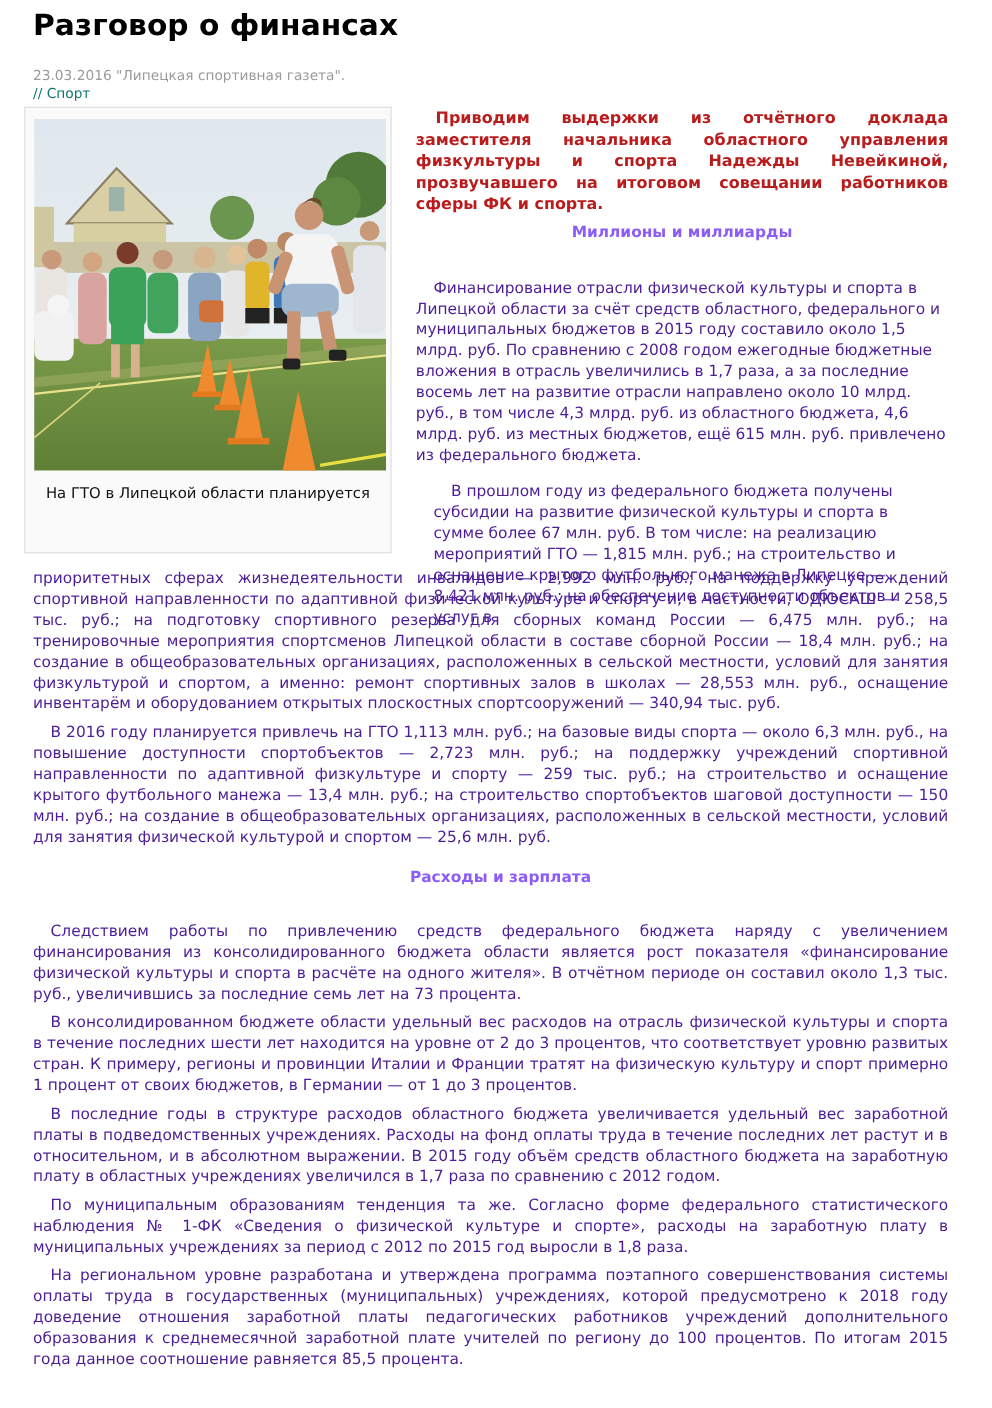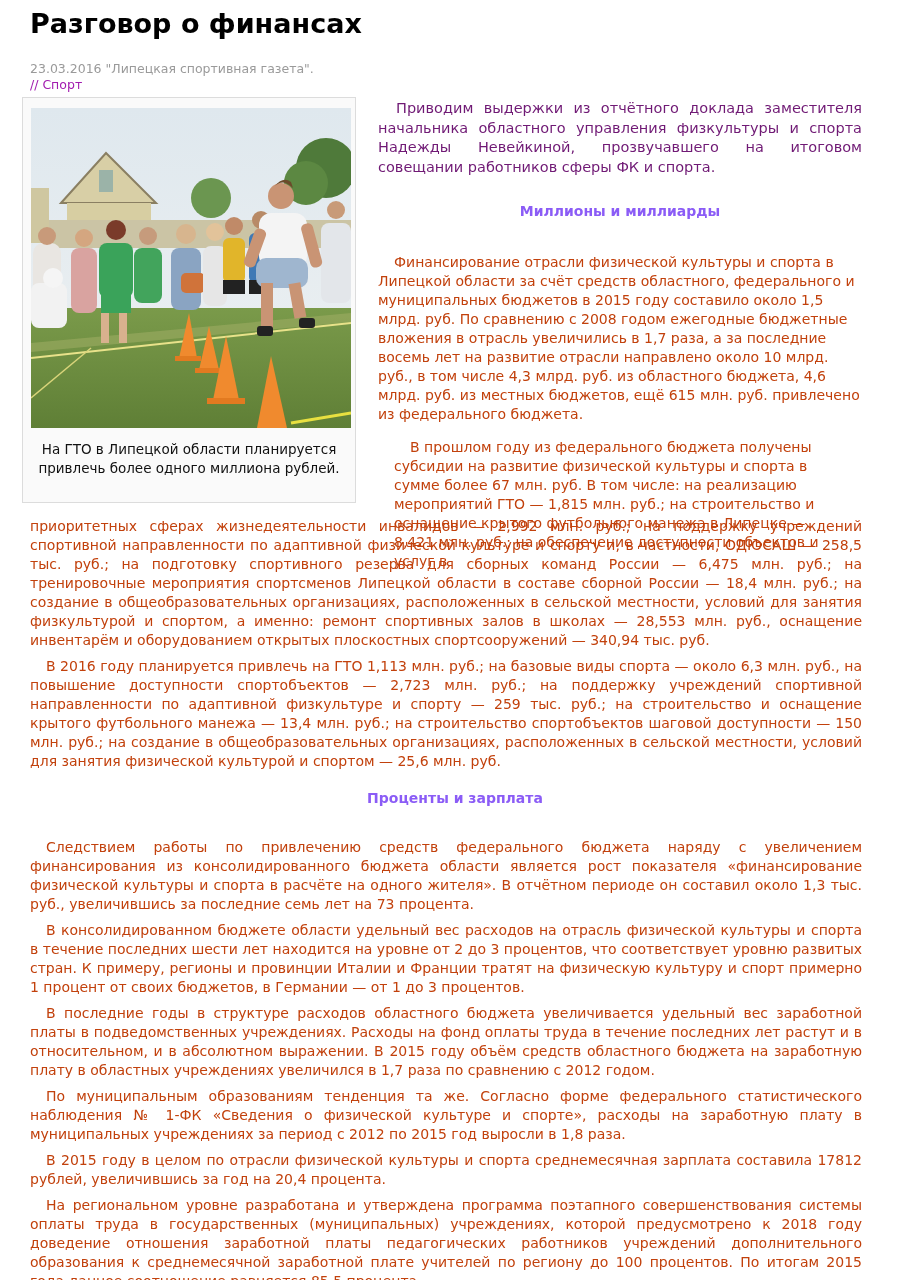--- a/index.html
+++ b/index.html
@@ -11,42 +11,42 @@
     .title {
       position: absolute; left: 30px; top: 8px; margin: 0;
       font-family: "DejaVu Sans", sans-serif; font-weight: bold;
       font-size: 26.5px; letter-spacing: 0px; color: #000;
       transform: scaleX(1.02); transform-origin: left;
     }
     .meta {
       position: absolute; left: 30px; top: 61px; font-size: 12.5px; line-height: 16px;
       color: #9a9a9a;
     }
-    .meta a { color: #a21caf; text-decoration: none; }
+    .meta a { color: #0f766e; text-decoration: none; }
     .figure {
       position: absolute; left: 22px; top: 97px; width: 334px; height: 406px;
       border: 1px solid #dcdcdc; background: #fafafa; box-sizing: border-box; padding-left: 24px;
     }
     .photo {
       position: absolute; left: 8px; top: 10px; width: 320px; height: 320px; overflow: hidden;
     }
     .caption {
       position: absolute; left: 0; top: 342px; width: 332px; text-align: center;
       font-size: 13.5px; line-height: 19px; color: #111;
     }
     .lead {
       position: absolute; left: 378px; top: 99px; width: 484px;
-      font-weight: normal; font-size: 14.5px; line-height: 19.5px; text-align: justify;
-      text-indent: 18px; color: #701a75;
+      font-weight: bold; font-size: 14.5px; line-height: 19.5px; text-align: justify;
+      text-indent: 18px; color: #b91c1c;
     }
     .subhead {
       position: absolute; font-weight: bold; font-size: 14px; color: #8b5cf6; text-align: center;
     }
     .flow {
-      position: absolute; font-size: 14px; line-height: 19px; color: #c2410c;
+      position: absolute; font-size: 14px; line-height: 19px; color: #4c1d95;
     }
     .flow p { margin: 0 0 7px 0; text-indent: 16px; }
     .right-col { left: 378px; top: 253px; width: 484px; }
     .right-col p { text-align: left; }
     .full { left: 30px; width: 832px; }
     .full p { text-align: justify; }
     .j { text-align: justify; }
   </style>
 </head>
 <body>
@@ -140,45 +140,43 @@
           <polygon points="168,262 178,218 188,262"></polygon>
           <rect x="164" y="260" width="28" height="5" fill="#e27a20"></rect>
           <polygon points="182,292 195,228 208,292"></polygon>
           <rect x="176" y="290" width="38" height="6" fill="#e27a20"></rect>
           <polygon points="226,320 240,248 256,320"></polygon>
         </g>
       </svg>
     </div>
     <div class="caption">
       <div>На ГТО в Липецкой области планируется</div>
-      <div>привлечь более одного миллиона рублей.</div>
     </div>
   </div>
 
   <div class="lead">Приводим выдержки из отчётного доклада заместителя начальника областного управления физкультуры и спорта Надежды Невейкиной, прозвучавшего на итоговом совещании работников сферы ФК и спорта.</div>
 
   <div class="subhead" style="left:378px; top:203px; width:484px;">Миллионы и миллиарды</div>
 
   <div class="flow right-col">
     <p>Финансирование отрасли физической культуры и спорта в Липецкой области за счёт средств областного, федерального и муниципальных бюджетов в 2015 году составило около 1,5 млрд. руб. По сравнению с 2008 годом ежегодные бюджетные вложения в отрасль увеличились в 1,7 раза, а за последние восемь лет на развитие отрасли направлено около 10 млрд. руб., в том числе 4,3 млрд. руб. из областного бюджета, 4,6 млрд. руб. из местных бюджетов, ещё 615 млн. руб. привлечено из федерального бюджета.</p>
   </div>
 
   <div class="flow" style="left:378px; top:422px; width:484px;">
     <p class="j" style="margin:16px; text-align:left;">В прошлом году из федерального бюджета получены субсидии на развитие физической культуры и спорта в сумме более 67 млн. руб. В том числе: на реализацию мероприятий ГТО — 1,815 млн. руб.; на строительство и оснащение крытого футбольного манежа в Липецке — 8,421 млн. руб.; на обеспечение доступности объектов и услуг в</p>
   </div>
 
   <div class="flow full" style="top:517px;">
     <p style="text-indent:0;">приоритетных сферах жизнедеятельности инвалидов — 2,992 млн. руб.; на поддержку учреждений спортивной направленности по адаптивной физической культуре и спорту и, в частности, ОДЮСАШ — 258,5 тыс. руб.; на подготовку спортивного резерва для сборных команд России — 6,475 млн. руб.; на тренировочные мероприятия спортсменов Липецкой области в составе сборной России — 18,4 млн. руб.; на создание в общеобразовательных организациях, расположенных в сельской местности, условий для занятия физкультурой и спортом, а именно: ремонт спортивных залов в школах — 28,553 млн. руб., оснащение инвентарём и оборудованием открытых плоскостных спортсооружений — 340,94 тыс. руб.</p>
     <p>В 2016 году планируется привлечь на ГТО 1,113 млн. руб.; на базовые виды спорта — около 6,3 млн. руб., на повышение доступности спортобъектов — 2,723 млн. руб.; на поддержку учреждений спортивной направленности по адаптивной физкультуре и спорту — 259 тыс. руб.; на строительство и оснащение крытого футбольного манежа — 13,4 млн. руб.; на строительство спортобъектов шаговой доступности — 150 млн. руб.; на создание в общеобразовательных организациях, расположенных в сельской местности, условий для занятия физической культурой и спортом — 25,6 млн. руб.</p>
   </div>
 
-  <div class="subhead" style="left:30px; top:790px; width:850px;">Проценты и зарплата</div>
+  <div class="subhead" style="left:30px; top:790px; width:850px;">Расходы и зарплата</div>
 
   <div class="flow full" style="top:838px;">
     <p>Следствием работы по привлечению средств федерального бюджета наряду с увеличением финансирования из консолидированного бюджета области является рост показателя «финансирование физической культуры и спорта в расчёте на одного жителя». В отчётном периоде он составил около 1,3 тыс. руб., увеличившись за последние семь лет на 73 процента.</p>
     <p>В консолидированном бюджете области удельный вес расходов на отрасль физической культуры и спорта в течение последних шести лет находится на уровне от 2 до 3 процентов, что соответствует уровню развитых стран. К примеру, регионы и провинции Италии и Франции тратят на физическую культуру и спорт примерно 1 процент от своих бюджетов, в Германии — от 1 до 3 процентов.</p>
     <p>В последние годы в структуре расходов областного бюджета увеличивается удельный вес заработной платы в подведомственных учреждениях. Расходы на фонд оплаты труда в течение последних лет растут и в относительном, и в абсолютном выражении. В 2015 году объём средств областного бюджета на заработную плату в областных учреждениях увеличился в 1,7 раза по сравнению с 2012 годом.</p>
     <p>По муниципальным образованиям тенденция та же. Согласно форме федерального статистического наблюдения № 1-ФК «Сведения о физической культуре и спорте», расходы на заработную плату в муниципальных учреждениях за период с 2012 по 2015 год выросли в 1,8 раза.</p>
-    <p>В 2015 году в целом по отрасли физической культуры и спорта среднемесячная зарплата составила 17812 рублей, увеличившись за год на 20,4 процента.</p>
     <p>На региональном уровне разработана и утверждена программа поэтапного совершенствования системы оплаты труда в государственных (муниципальных) учреждениях, которой предусмотрено к 2018 году доведение отношения заработной платы педагогических работников учреждений дополнительного образования к среднемесячной заработной плате учителей по региону до 100 процентов. По итогам 2015 года данное соотношение равняется 85,5 процента.</p>
   </div>
 
 </div>
 
 </body></html>

